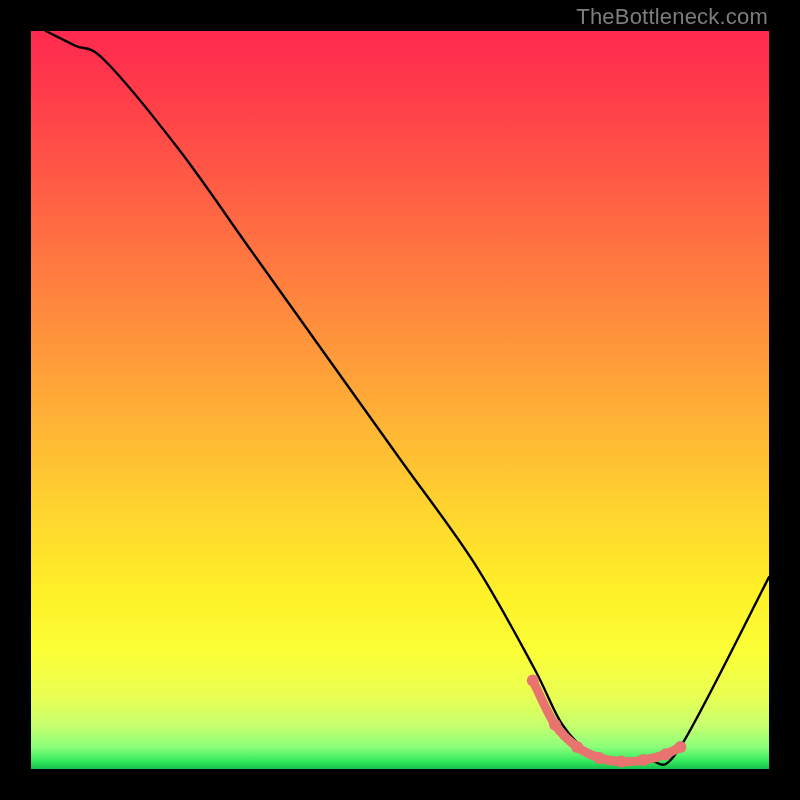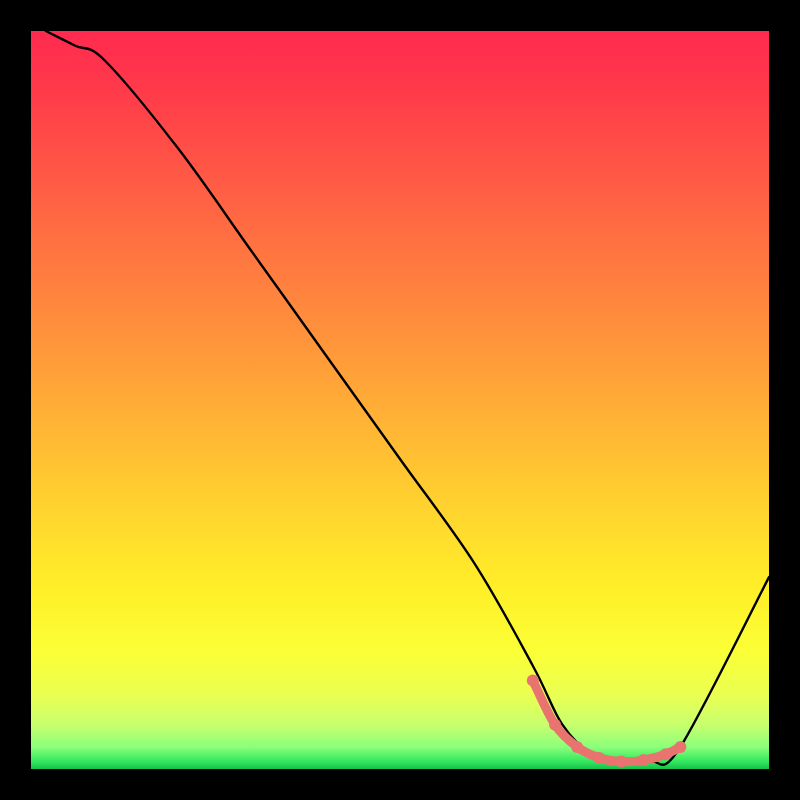--- a/index.html
+++ b/index.html
@@ -57,20 +57,21 @@
     font-size: 22px;
     letter-spacing: 0.2px;
     user-select: none;
   }
 </style>
 </head>
 <body>
 
 <div class="stage">
 
+  <div class="watermark">TheBottleneck.com</div>
 
   <div class="plot">
     <svg class="curve" viewBox="0 0 738 738" preserveAspectRatio="none">
       <path id="curve-path" fill="none" stroke="#000" stroke-width="2.4" stroke-linejoin="round" stroke-linecap="round" d="M 14.8 0.0 C 19.7 2.5, 34.4 9.8, 44.3 14.8 C 54.1 19.7, 56.6 12.3, 73.8 29.5 C 91.0 46.7, 123.0 86.1, 147.6 118.1 C 172.2 150.1, 196.8 187.0, 221.4 221.4 C 246.0 255.8, 270.6 290.3, 295.2 324.7 C 319.8 359.2, 344.4 393.6, 369.0 428.0 C 393.6 462.5, 420.7 496.9, 442.8 531.4 C 464.9 565.8, 487.1 607.6, 501.8 634.7 C 516.6 661.7, 521.5 679.0, 531.4 693.7 C 541.2 708.5, 551.0 717.1, 560.9 723.2 C 570.7 729.4, 580.6 729.4, 590.4 730.6 C 600.2 731.9, 610.1 733.1, 619.9 730.6 C 629.8 728.2, 629.8 746.6, 649.4 715.9 C 669.1 685.1, 723.2 574.4, 738.0 546.1"></path>
       <g id="highlight-group">
           <path d="M 501.8 649.4 C 505.5 656.8, 516.6 682.7, 524.0 693.7 C 531.4 704.8, 538.7 710.3, 546.1 715.9 C 553.5 721.4, 560.9 724.5, 568.3 726.9 C 575.6 729.4, 583.0 730.3, 590.4 730.6 C 597.8 731.0, 605.2 730.4, 612.5 729.1 C 619.9 727.9, 628.5 725.5, 634.7 723.2 C 640.8 721.0, 647.0 717.1, 649.4 715.9" fill="none" stroke="#e8736f" stroke-width="9" stroke-linecap="round" stroke-linejoin="round"></path>
           <circle cx="501.8" cy="649.4" r="6" fill="#e8736f"></circle>
           <circle cx="524.0" cy="693.7" r="6" fill="#e8736f"></circle>
           <circle cx="546.1" cy="715.9" r="6" fill="#e8736f"></circle>
           <circle cx="568.3" cy="726.9" r="6" fill="#e8736f"></circle>

